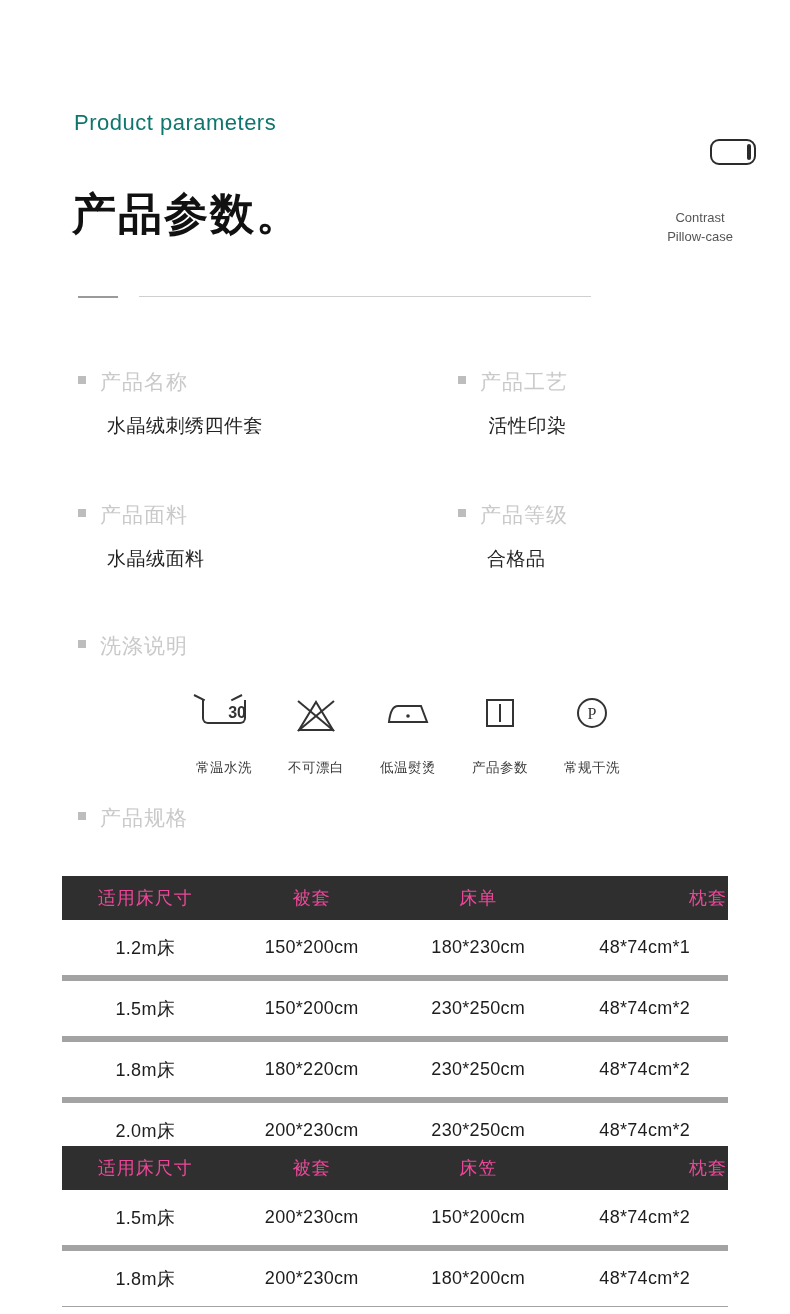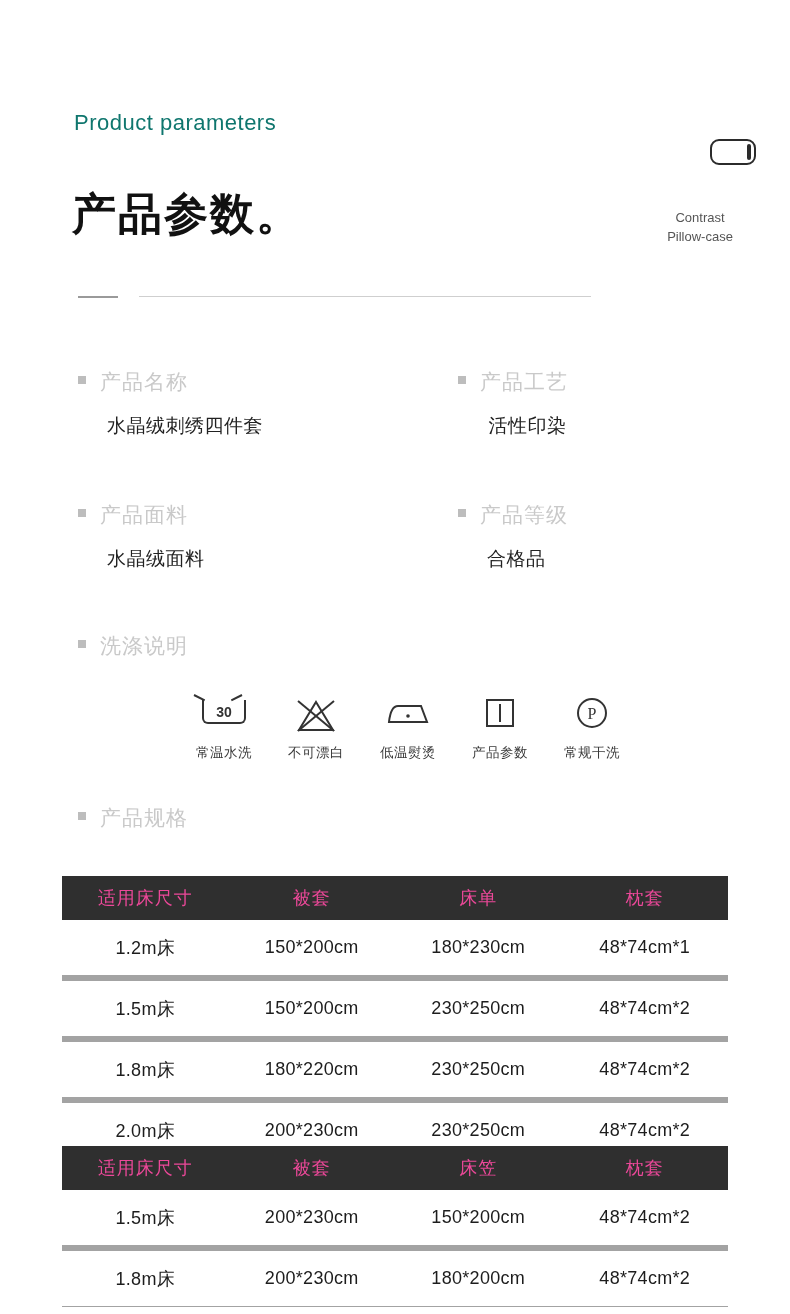--- a/index.html
+++ b/index.html
@@ -139,21 +139,21 @@
     width: 92px;
     text-align: center;
   }
   .wash-glyph {
     height: 44px;
     position: relative;
     margin: 0 auto;
     width: 60px;
   }
   .wash-cap {
-    margin-top: 8px;
+    margin-top: 23px;
     font-size: 13.5px;
     color: #3a3a3a;
     letter-spacing: 0.5px;
   }
 
   
   .g-tub {
     position: absolute;
     left: 8px;
     top: 8px;
@@ -172,22 +172,22 @@
     background: #333;
     transform-origin: left center;
   }
   .g-tub-lip-l { left: 0px; transform: rotate(27deg); }
   .g-tub-lip-r { left: 48px; transform: rotate(-27deg) translateX(-12px); }
   .g-tub-num {
     position: absolute;
     left: 8px;
     top: 12px;
     width: 44px;
-    text-align: center;
-    font-size: 14px;
+    text-align: right;
+    font-size: 16px;
     font-weight: 700;
     color: #333;
   }
   .g-tri-svg { position: absolute; left: 6px; top: 5px; }
 
   
   .g-iron-svg { position: absolute; left: 6px; top: 6px; }
 
   
   .g-sq {
@@ -249,21 +249,21 @@
     text-align: center;
     font-size: 18px;
     color: #1d1d1d;
     border-bottom: 6px solid #a3a3a3;
     letter-spacing: 0.3px;
   }
   .table tr:last-child td { border-bottom: 1px solid #a3a3a3; }
   .col-1 { width: 25%; }
   .col-2 { width: 25%; }
   .col-3 { width: 25%; }
-  .col-4 { width: 25%; }
+  .col-4 { width: 25%; text-align: right; }
 </style>
 </head>
 <body>
 
 <div class="page">
 
   <div class="title-en">Product parameters</div>
   <div class="title-cn">产品参数。</div>
 
   <div class="pillow-icon"></div>

